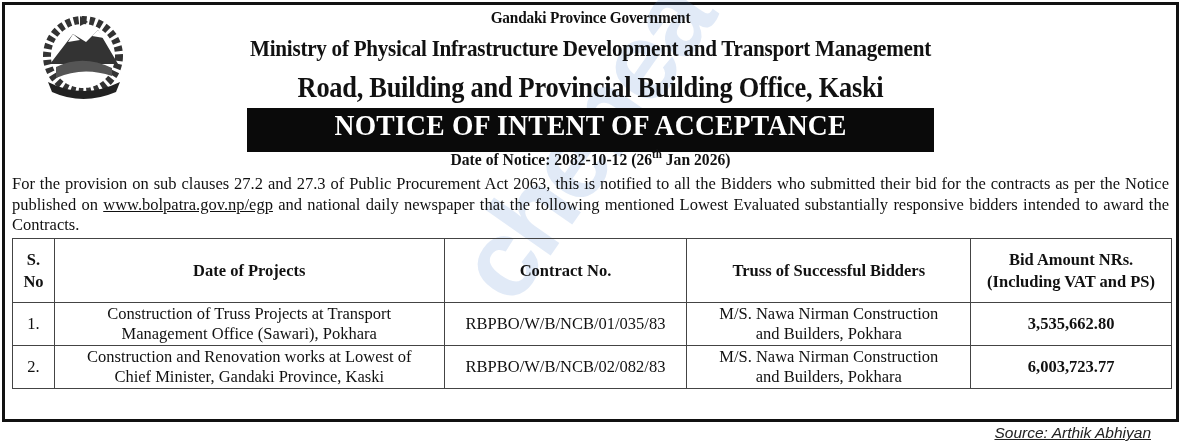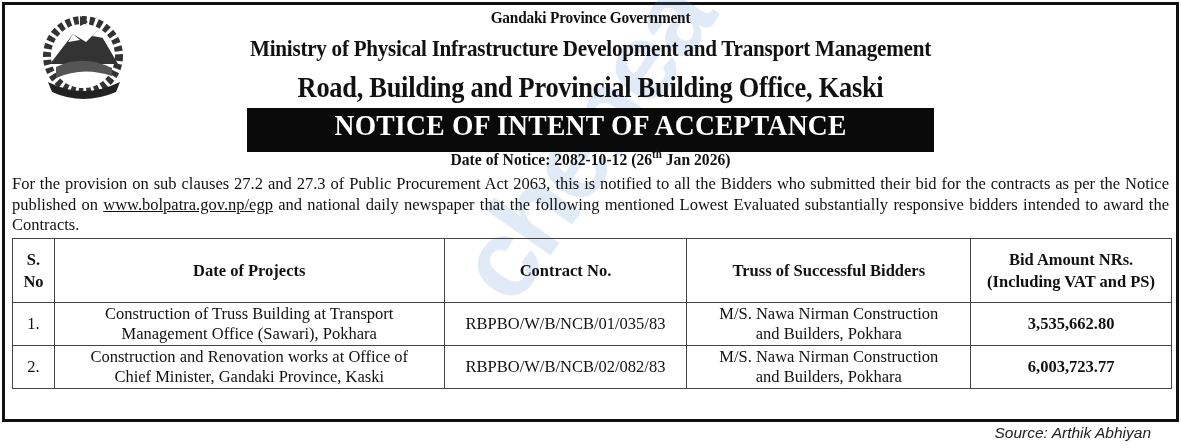--- a/index.html
+++ b/index.html
@@ -36,21 +36,21 @@
       border-collapse: collapse; font-size: 16.5px;
     }
     table.awards th, table.awards td {
       border: 1px solid #444; text-align: center; vertical-align: middle; padding: 0 4px;
     }
     table.awards th { height: 63px; font-weight: bold; line-height: 22px; }
     table.awards td { height: 42px; line-height: 20px; }
     table.awards td.amt { font-weight: bold; }
     .source {
       position: absolute; right: 30px; top: 424px;
-      font-family: "Liberation Sans", "DejaVu Sans", sans-serif; font-style: italic; font-size: 15.5px; color: #222;
+      font-family: "Liberation Sans", "DejaVu Sans", sans-serif; font-style: italic; font-size: 15.5px; color: #222; text-decoration: underline;
     }
     .watermark {
       position: absolute; left: 430px; top: 250px; font-family: "Liberation Sans", sans-serif;
       font-weight: bold; font-size: 110px; color: rgba(90,140,210,0.18); transform: rotate(-55deg);
       transform-origin: left top; pointer-events: none; letter-spacing: -4px;
     }
   </style>
 </head>
 <body>
 
@@ -95,28 +95,28 @@
       <th><span>S.</span><br><span>No</span></th>
       <th>Date of Projects</th>
       <th>Contract No.</th>
       <th>Truss of Successful Bidders</th>
       <th><span>Bid Amount NRs.</span><br><span>(Including VAT and PS)</span></th>
     </tr>
   </thead>
   <tbody>
     <tr>
       <td>1.</td>
-      <td><span>Construction of Truss Building at Transport</span><br><span>Management Office (Sawari), Pokhara</span></td>
+      <td><span>Construction of Truss Projects at Transport</span><br><span>Management Office (Sawari), Pokhara</span></td>
       <td>RBPBO/W/B/NCB/01/035/83</td>
       <td><span>M/S. Nawa Nirman Construction</span><br><span>and Builders, Pokhara</span></td>
       <td class="amt">3,535,662.80</td>
     </tr>
     <tr>
       <td>2.</td>
-      <td><span>Construction and Renovation works at Office of</span><br><span>Chief Minister, Gandaki Province, Kaski</span></td>
+      <td><span>Construction and Renovation works at Lowest of</span><br><span>Chief Minister, Gandaki Province, Kaski</span></td>
       <td>RBPBO/W/B/NCB/02/082/83</td>
       <td><span>M/S. Nawa Nirman Construction</span><br><span>and Builders, Pokhara</span></td>
       <td class="amt">6,003,723.77</td>
     </tr>
   </tbody>
 </table>
 
 <div class="source">Source: Arthik Abhiyan</div>
 
 </body></html>

